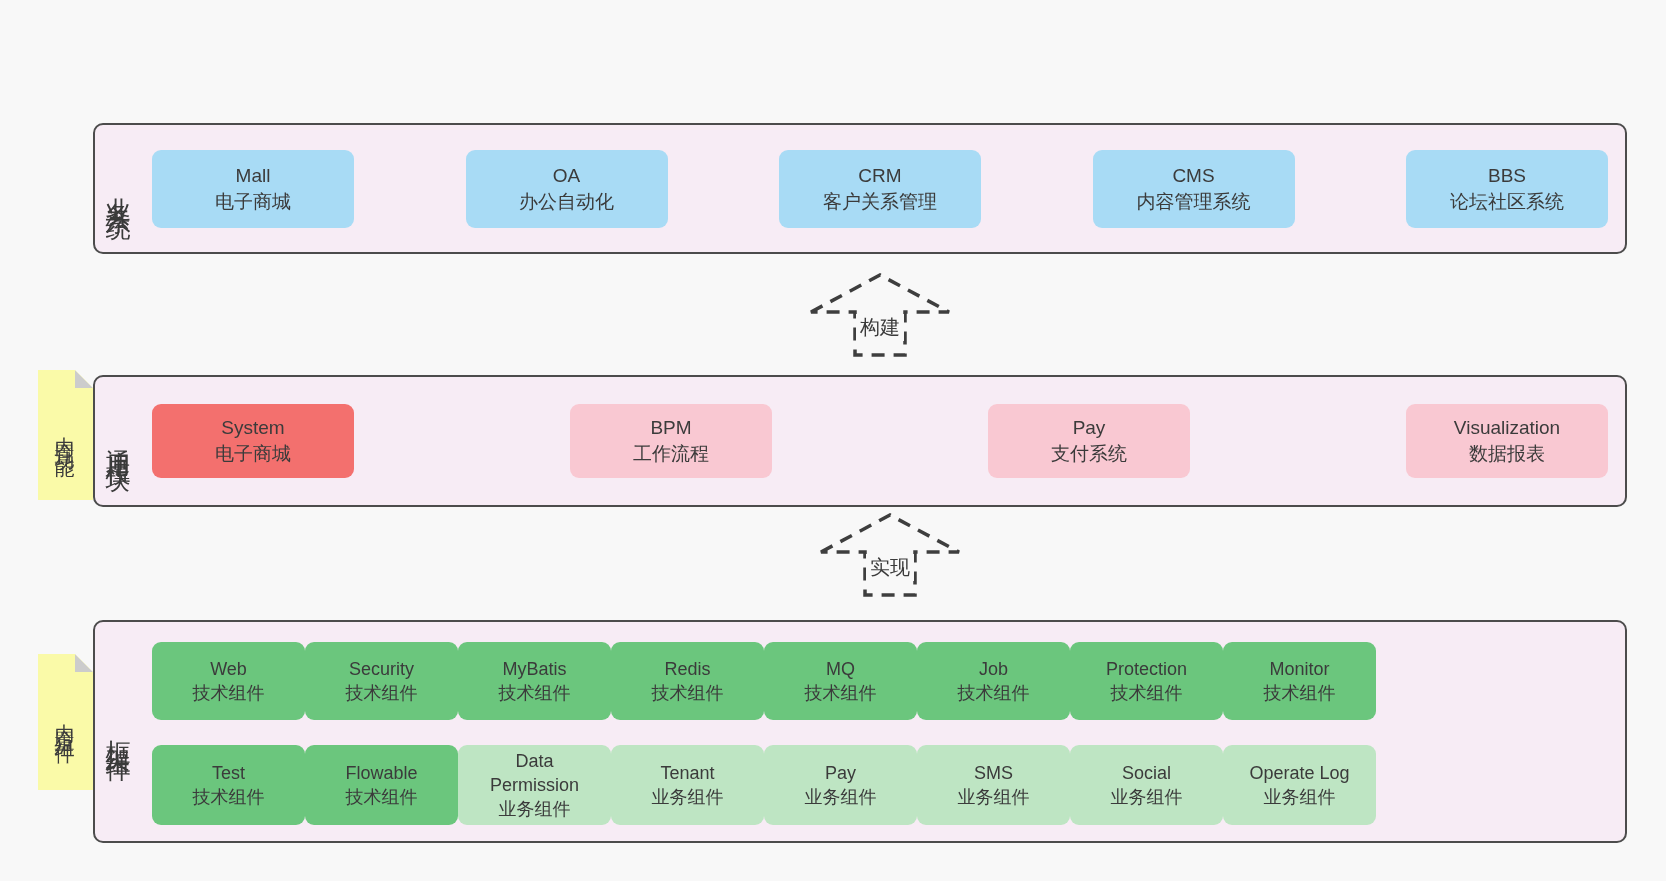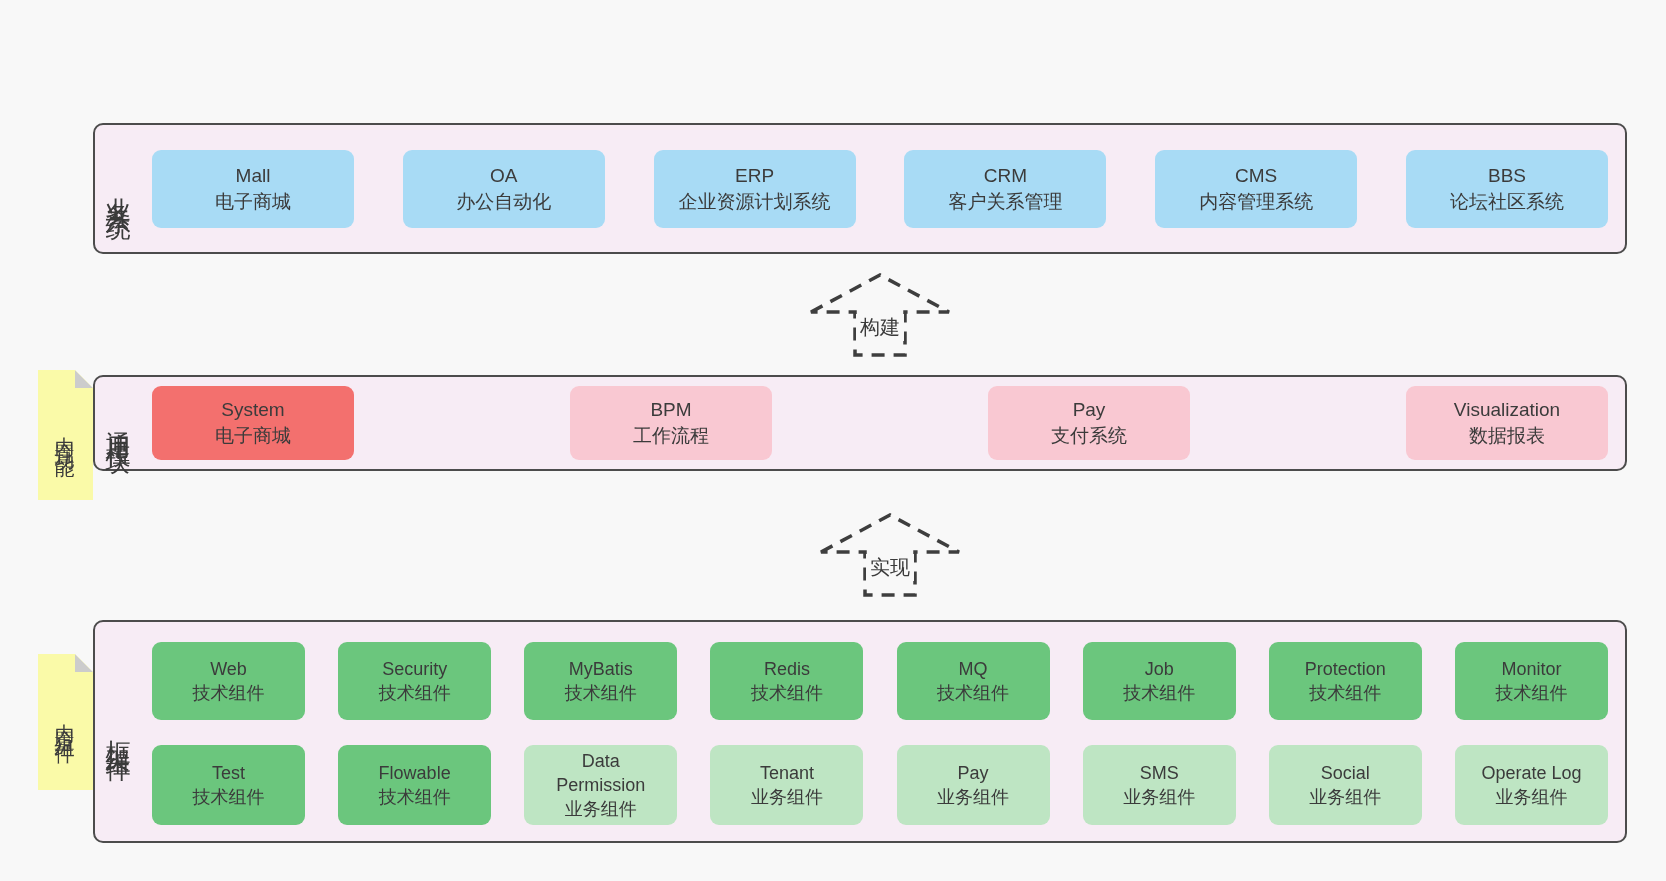--- a/index.html
+++ b/index.html
@@ -11,36 +11,36 @@
   .canvas{
     position:relative;width:1666px;height:881px;background:var(--page_bg);
     font-family:"Liberation Sans","DejaVu Sans",sans-serif;color:var(--text);
     overflow:hidden;
   }
   .band{
     position:absolute;left:93px;width:1534px;box-sizing:border-box;
     background:var(--band_bg);border:2px solid var(--band_border);border-radius:10px;
   }
   #band-business{top:123px;height:131px;}
-  #band-modules{top:375px;height:96px;}
+  #band-modules{top:375px;height:132px;}
   #band-components{top:620px;height:223px;}
   .vlabel{
     position:absolute;left:4px;top:0;bottom:0;width:40px;
     display:flex;align-items:center;justify-content:center;
     writing-mode:vertical-rl;text-orientation:upright;
     font-size:25px;letter-spacing:6px;color:#3a3a3a;
   }
   .boxes{
     position:absolute;left:57px;right:17px;top:0;bottom:0;
     display:flex;align-items:center;justify-content:space-between;
   }
   .rowwrap{position:absolute;left:57px;right:17px;}
   #row-tech{top:20px;height:78px;}
   #row-biz{top:123px;height:80px;}
-  .row{display:flex;justify-content:space-between;height:100%;}
+  .row{display:flex;height:100%;}
   .box{
     box-sizing:border-box;display:flex;flex-direction:column;align-items:center;
     justify-content:center;text-align:center;border-radius:9px;line-height:1.35;
     padding:0 8px;
   }
   .b6{width:202px;height:78px;font-size:19px;}
   #band-modules .b6{height:74px;}
   .b8{width:153px;height:100%;font-size:18px;padding:0 14px;}
   .blue{background:var(--blue);} .red{background:var(--red);}
   .pink{background:var(--pink);justify-content:center;} .green{background:var(--green);}
@@ -79,24 +79,20 @@
     <div class="boxes">
       <div class="box b6 blue">
         <span>Mall</span>
         <span>电子商城</span>
       </div>
       <div class="box b6 blue">
         <span>OA</span>
         <span>办公自动化</span>
       </div>
       <div class="box b6 blue">
-        <span>ERP</span>
-        <span>企业资源计划系统</span>
-      </div>
-      <div class="box b6 blue">
         <span>CRM</span>
         <span>客户关系管理</span>
       </div>
       <div class="box b6 blue">
         <span>CMS</span>
         <span>内容管理系统</span>
       </div>
       <div class="box b6 blue">
         <span>BBS</span>
         <span>论坛社区系统</span>

